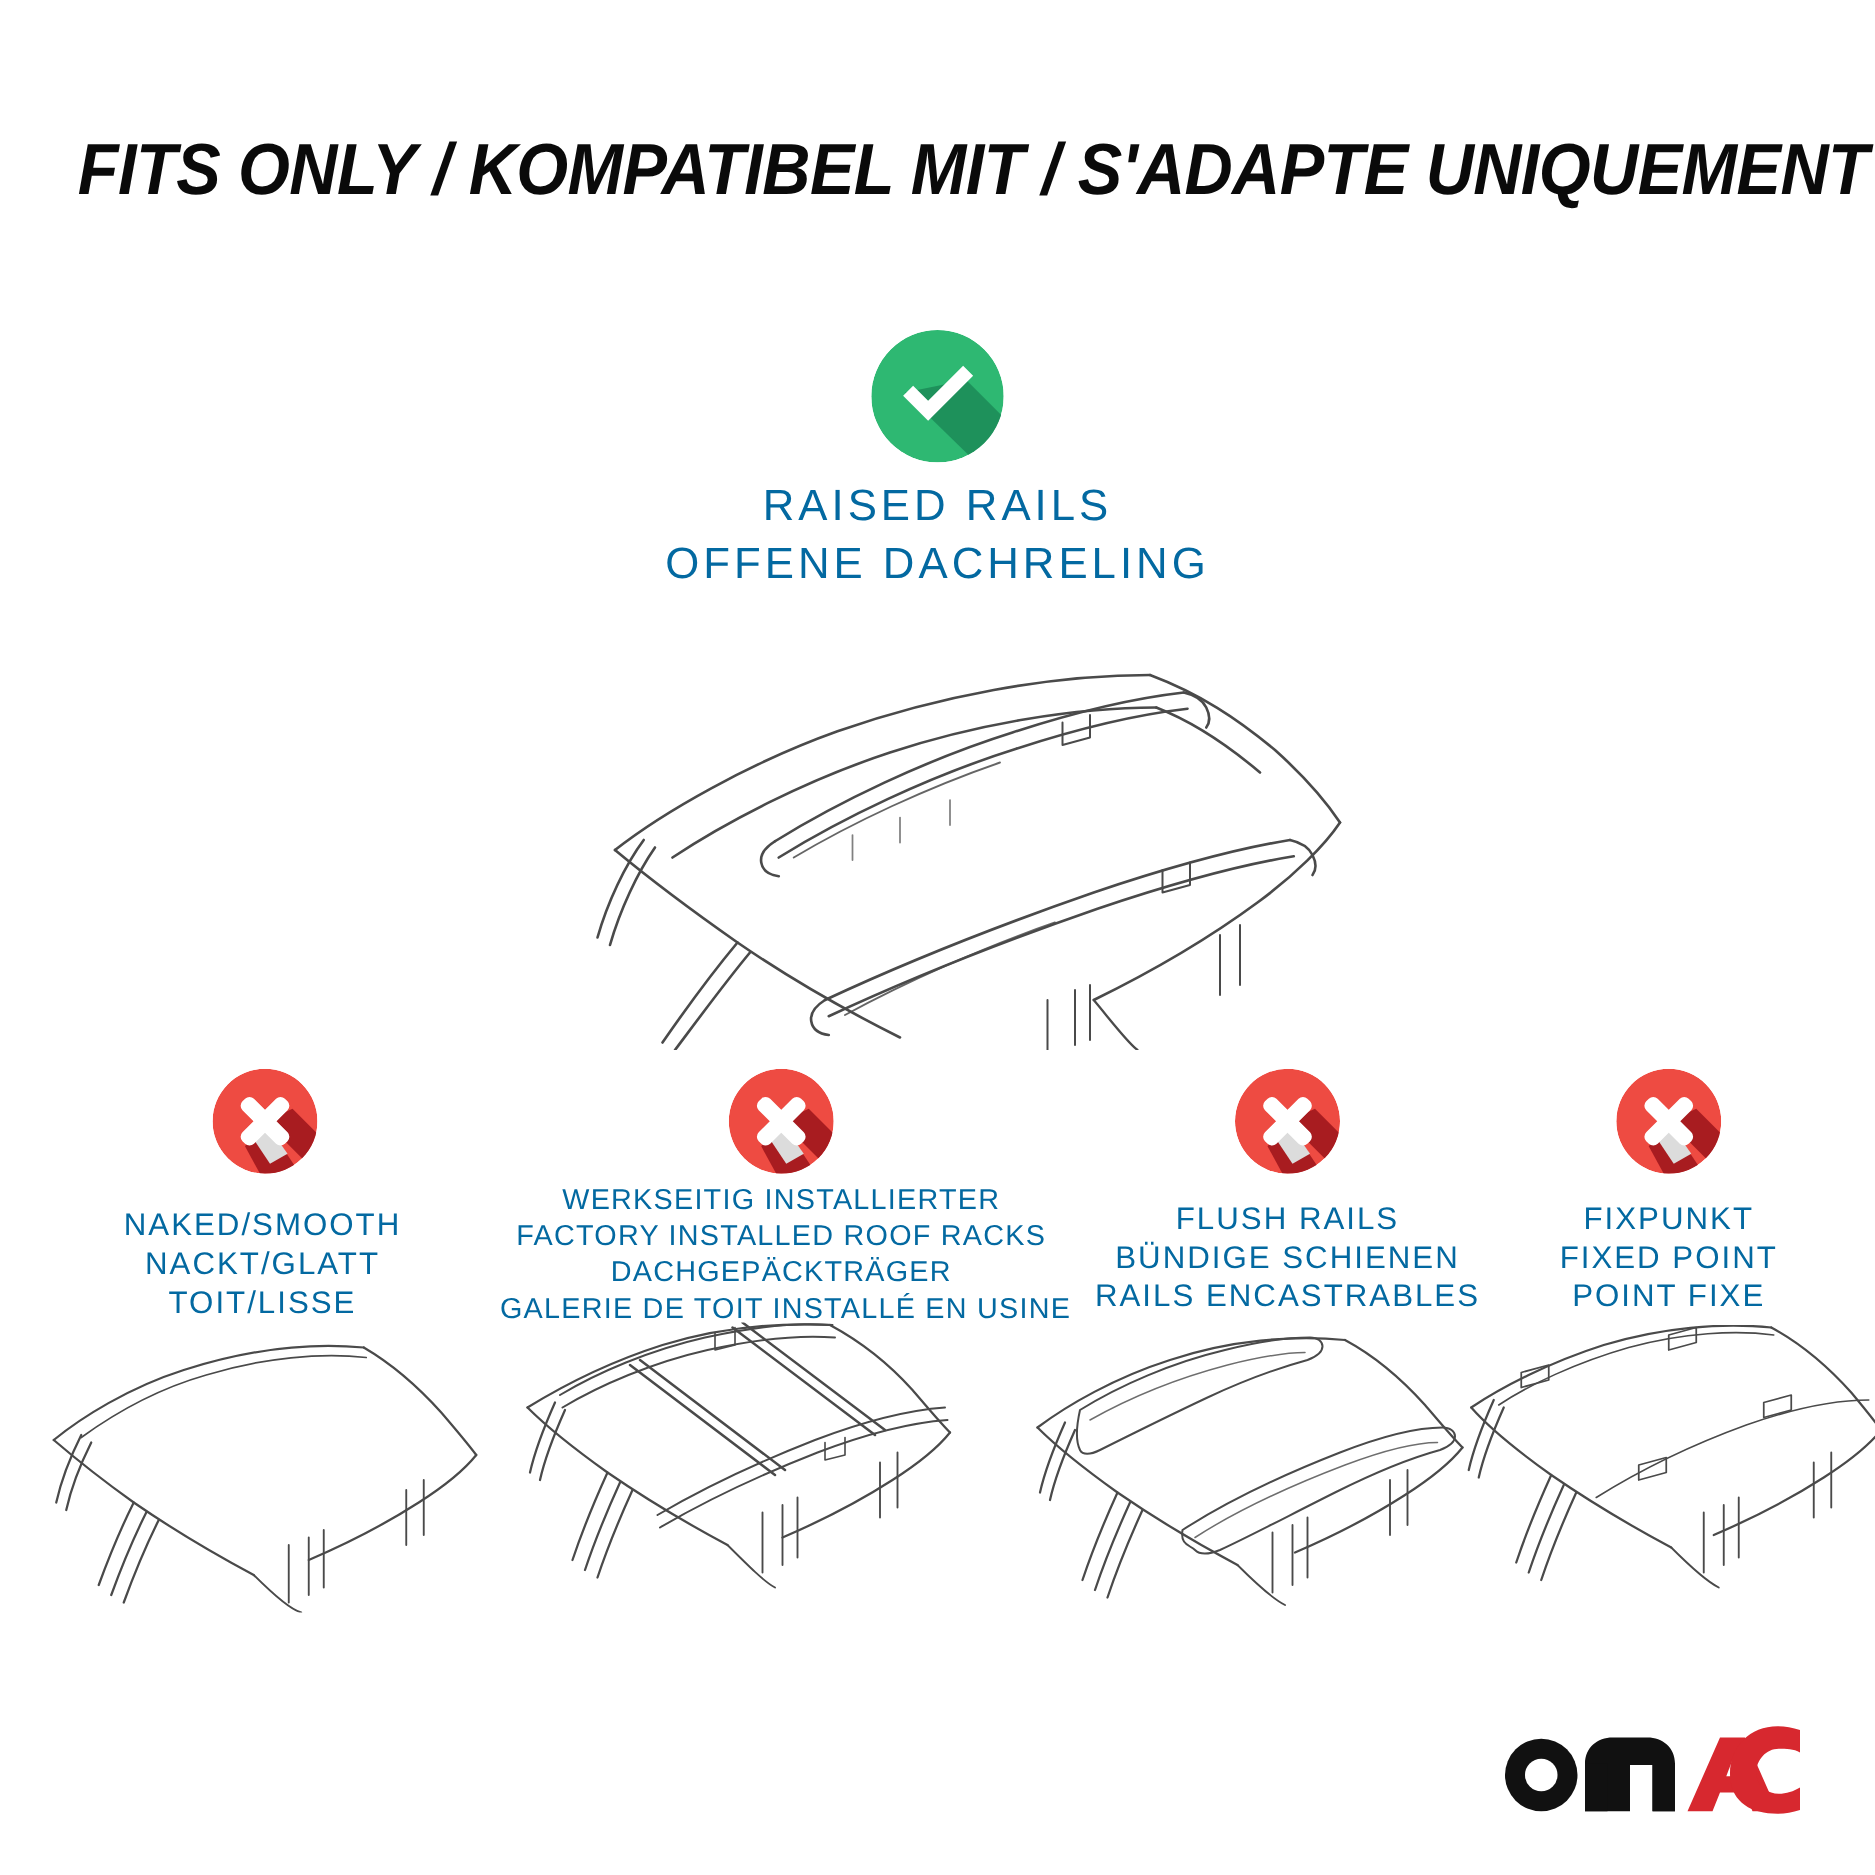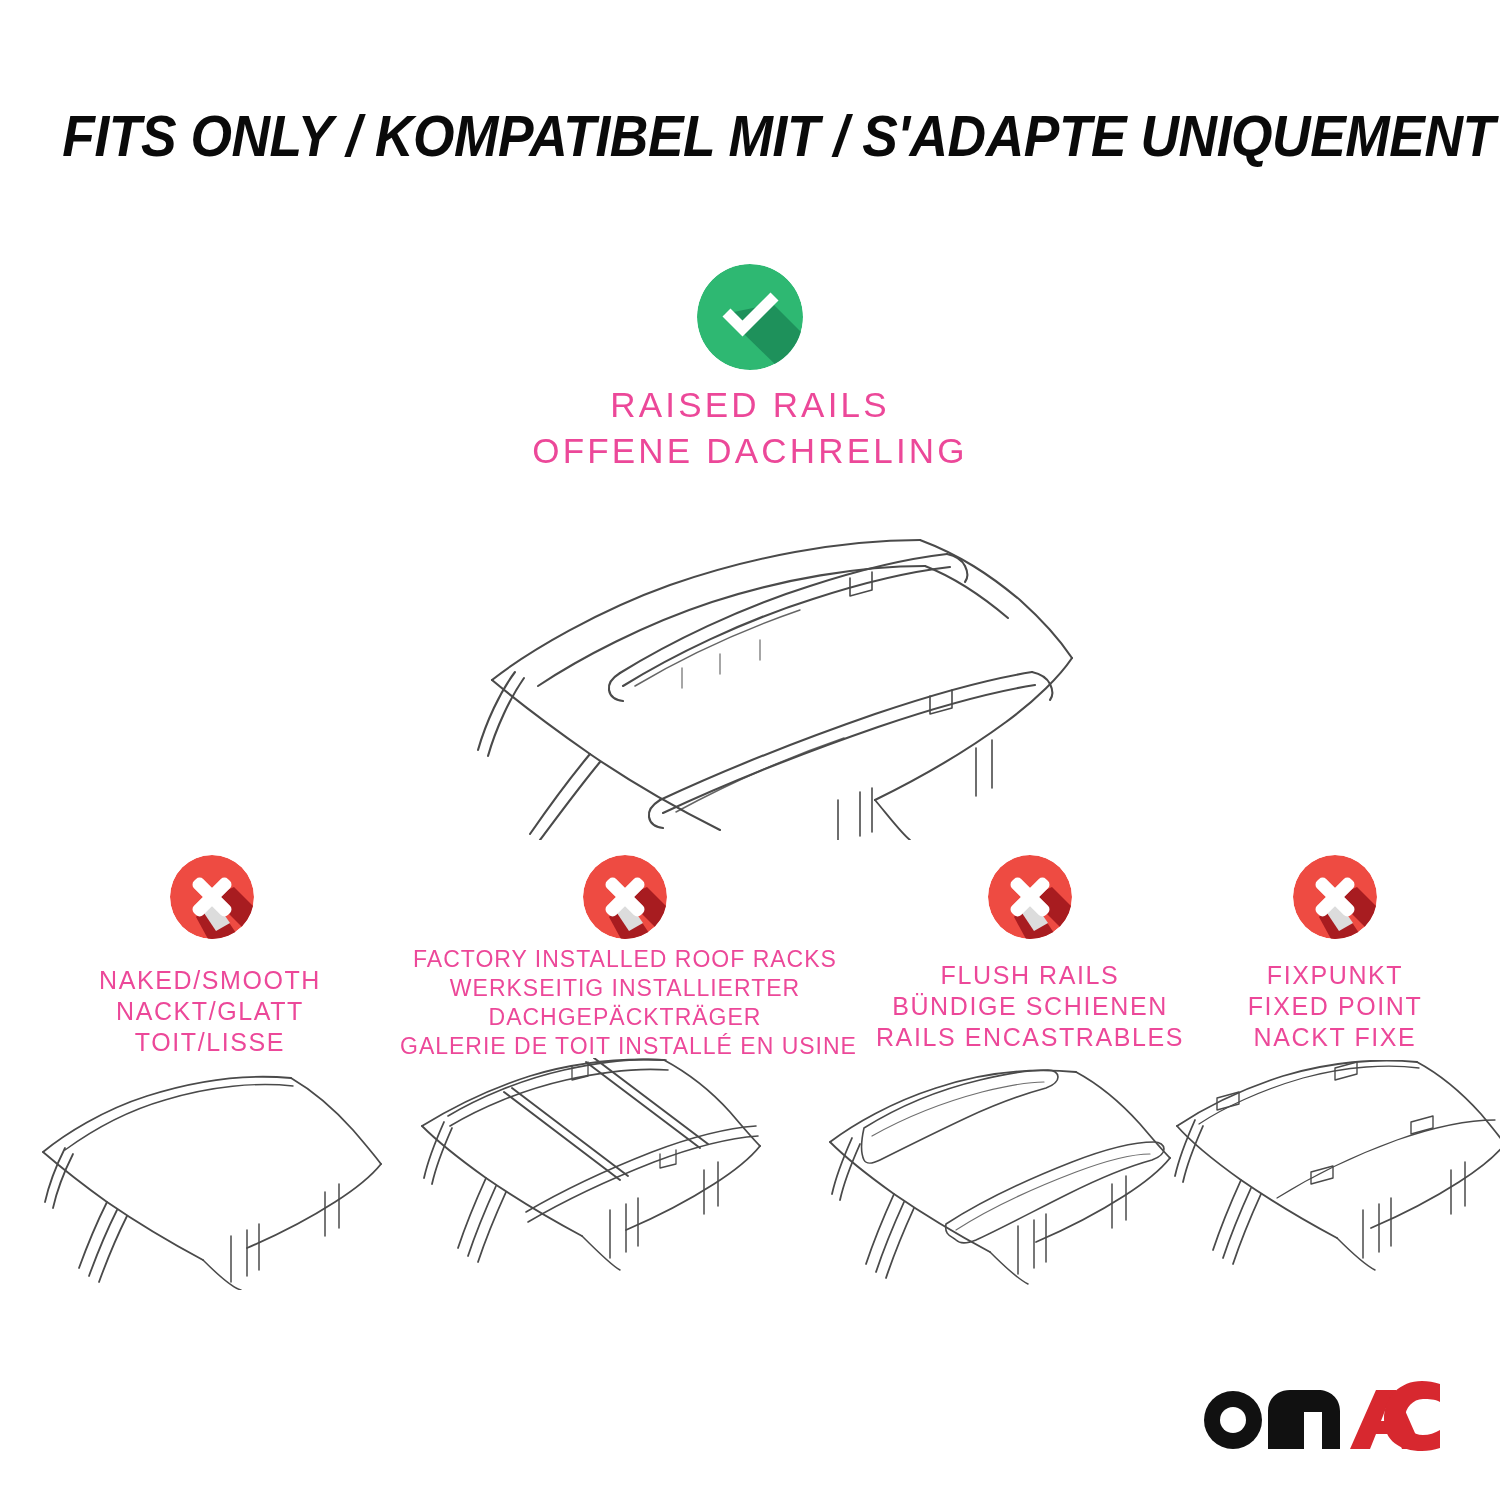--- a/index.html
+++ b/index.html
@@ -45,21 +45,21 @@
     overflow: hidden;
   }
   .badge svg { display: block; }
 
   
   .caption {
     position: absolute;
     text-align: center;
     font-family: "Liberation Sans", sans-serif;
     font-weight: 400;
-    color: #ec4899;
+    color: #0369a1;
   }
   .caption .line {
     display: block;
     white-space: nowrap;
   }
 
   .caption-main .line {
     font-size: 35px;
     line-height: 46px;
     letter-spacing: 3.2px;
@@ -205,22 +205,22 @@
     <path d="M42 42 L84 84 L84 52 L64 32 Z" fill="#A81C20"></path>
     <path d="M42 42 L70 84 L38 84 L26 62 Z" fill="#A81C20"></path>
     <path d="M42 42 L60 68 L46 76 L30 52 Z" fill="#DCDCDC"></path>
     <g fill="#FFFFFF">
       <rect x="35.5" y="18" width="13" height="48" rx="5" transform="rotate(45 42 42)"></rect>
       <rect x="35.5" y="18" width="13" height="48" rx="5" transform="rotate(-45 42 42)"></rect>
     </g>
   </svg>
 </div>
 <div class="caption caption-sub narrow" style="left:400px; top:945px; width:450px;">
+  <span class="line">WERKSEITIG INSTALLIERTER</span>
   <span class="line">FACTORY INSTALLED ROOF RACKS</span>
-  <span class="line">WERKSEITIG INSTALLIERTER</span>
   <span class="line">DACHGEPÄCKTRÄGER</span>
   <span class="line">GALERIE DE TOIT INSTALLÉ EN USINE</span>
 </div>
 <div class="illus" style="left:408px; top:1058px; width:360px; height:232px;">
   <svg width="360" height="232" viewBox="0 0 360 232" fill="none" stroke="#4a4a4a" stroke-width="1.8" stroke-linecap="round" stroke-linejoin="round">
 
     <path d="M14 68 C 40 52 78 32 122 18 C 168 4 214 0 256 2"></path>
     <path d="M256 2 C 282 16 304 34 322 54 C 334 68 344 80 352 88"></path>
     <path d="M14 68 C 28 82 50 100 78 120 C 110 142 144 162 174 178"></path>
     <path d="M352 88 C 344 98 328 112 306 126 C 278 144 246 160 218 172"></path>
@@ -314,21 +314,21 @@
     <path d="M42 42 L60 68 L46 76 L30 52 Z" fill="#DCDCDC"></path>
     <g fill="#FFFFFF">
       <rect x="35.5" y="18" width="13" height="48" rx="5" transform="rotate(45 42 42)"></rect>
       <rect x="35.5" y="18" width="13" height="48" rx="5" transform="rotate(-45 42 42)"></rect>
     </g>
   </svg>
 </div>
 <div class="caption caption-sub" style="left:1185px; top:960px; width:300px;">
   <span class="line">FIXPUNKT</span>
   <span class="line">FIXED POINT</span>
-  <span class="line">NACKT FIXE</span>
+  <span class="line">POINT FIXE</span>
 </div>
 <div class="illus" style="left:1165px; top:1060px; width:340px; height:230px;">
   <svg width="340" height="230" viewBox="0 0 340 230" fill="none" stroke="#4a4a4a" stroke-width="1.8" stroke-linecap="round" stroke-linejoin="round">
     <path d="M12 66 C 36 50 74 30 118 16 C 164 2 212 -2 252 2"></path>
     <path d="M252 2 C 278 16 298 34 316 54 C 326 66 334 76 340 84"></path>
     <path d="M12 66 C 26 82 48 100 76 120 C 108 142 142 162 172 178"></path>
     <path d="M340 84 C 332 94 316 108 294 122 C 266 140 234 156 206 168"></path>
 
     <path d="M34 64 C 58 48 96 30 138 18 C 182 6 224 4 254 8" stroke-width="1.3"></path>
     <path d="M112 138 C 144 118 188 96 232 80 C 272 66 304 60 330 60" stroke-width="1.3"></path>

